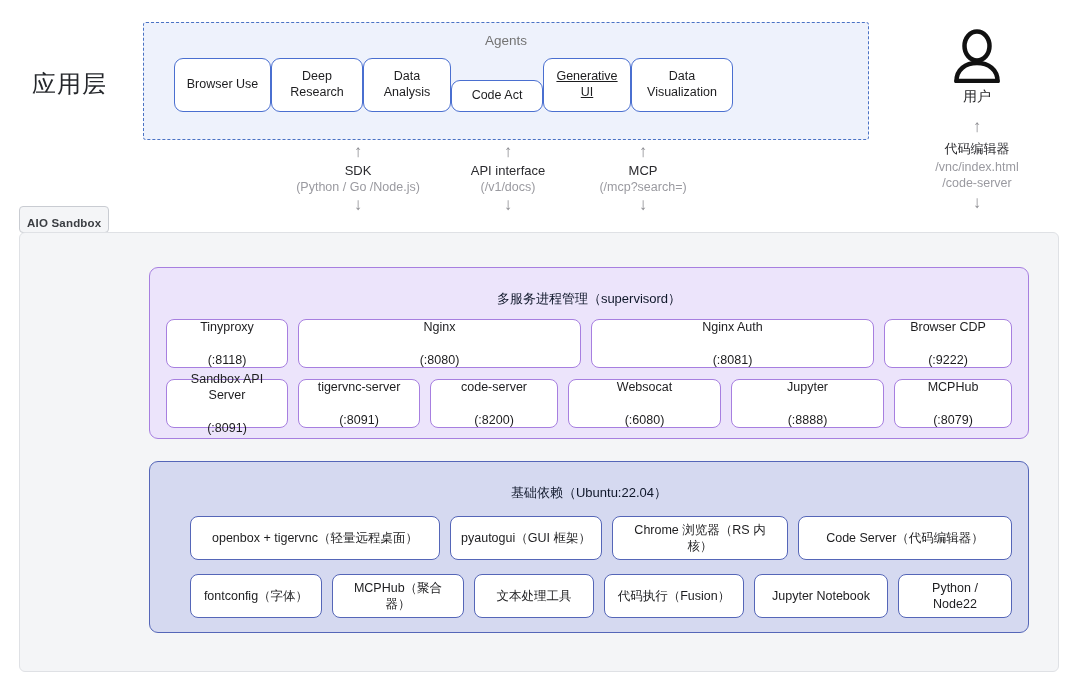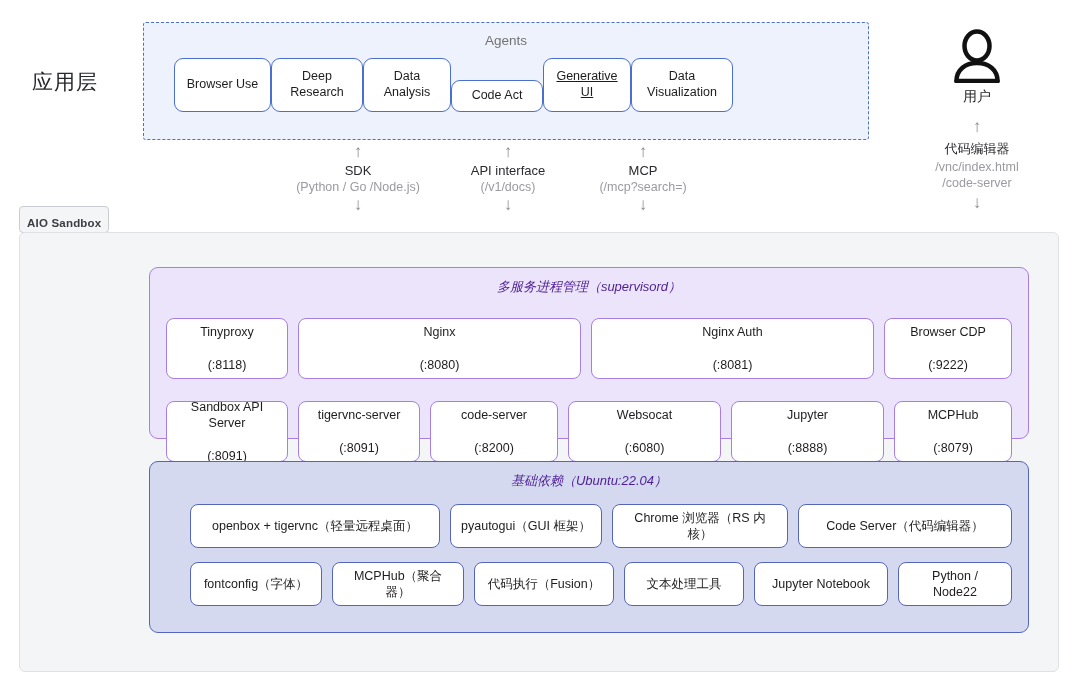--- a/index.html
+++ b/index.html
@@ -8,21 +8,21 @@
     background: #ffffff;
     font-family: "Liberation Sans", "DejaVu Sans", sans-serif;
     color: #1d1d1f;
     overflow: hidden;
   }
   .stage { position: relative; width: 1080px; height: 690px; }
 
   
   .layer-label {
     position: absolute;
-    font-size: 21px;
+    font-size: 24px;
     color: #25272b;
     letter-spacing: 1px;
     white-space: nowrap;
   }
   #lbl-app   { left: 32px; top: 68px; }
   #lbl-svc   { left: 44px; top: 347px; }
   #lbl-base  { left: 44px; top: 543px; }
 
   
   .agents-panel {
@@ -126,30 +126,29 @@
   }
 
   
   .group {
     position: absolute;
     border-radius: 9px;
   }
   .group-title {
     text-align: center;
     font-size: 13px;
-    color: #4c1d95;
-    padding-top: 10px;
-    font-style: italic;
+    color: #0f172a;
+    padding-top: 22px;
   }
   .group-row {
     display: flex;
     gap: 10px;
     padding: 0 16px;
-    margin-top: 22px;
-    height: 61px;
+    margin-top: 11px;
+    height: 49px;
   }
   .cell {
     background: #ffffff;
     border-radius: 8px;
     display: flex;
     align-items: center;
     justify-content: center;
     text-align: center;
     font-size: 12.5px;
     line-height: 1.3;
@@ -301,20 +300,20 @@
     <div class="group-row">
       <div class="cell" style="width:250px">openbox + tigervnc（轻量远程桌面）</div>
       <div class="cell" style="width:152px">pyautogui（GUI 框架）</div>
       <div class="cell" style="width:176px">Chrome 浏览器（RS 内核）</div>
       <div class="cell flex1">Code Server（代码编辑器）</div>
     </div>
 
     <div class="group-row">
       <div class="cell" style="width:132px">fontconfig（字体）</div>
       <div class="cell" style="width:132px">MCPHub（聚合器）</div>
+      <div class="cell" style="width:120px">文本处理工具</div>
       <div class="cell" style="width:140px">代码执行（Fusion）</div>
-      <div class="cell" style="width:120px">文本处理工具</div>
       <div class="cell" style="width:134px">Jupyter Notebook</div>
       <div class="cell flex1">Python / Node22</div>
     </div>
   </div>
 
 </div>
 
 </body></html>

